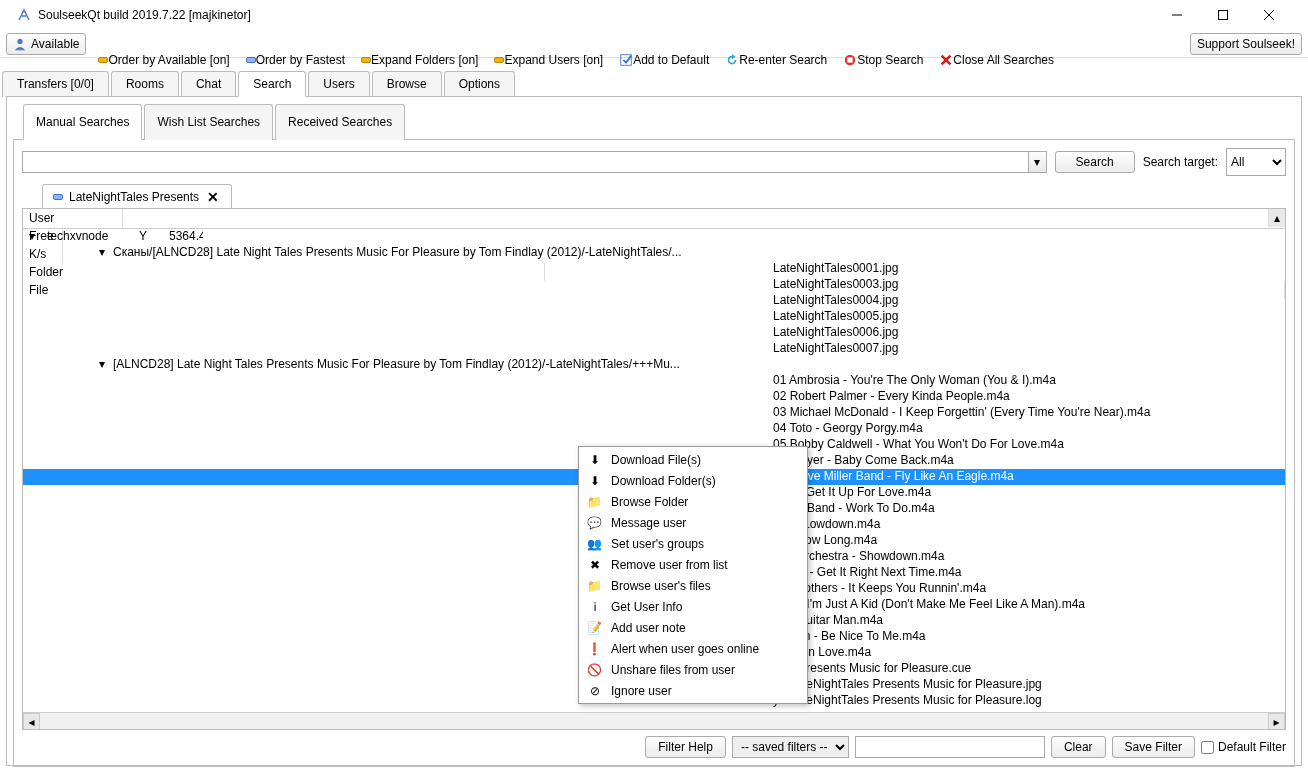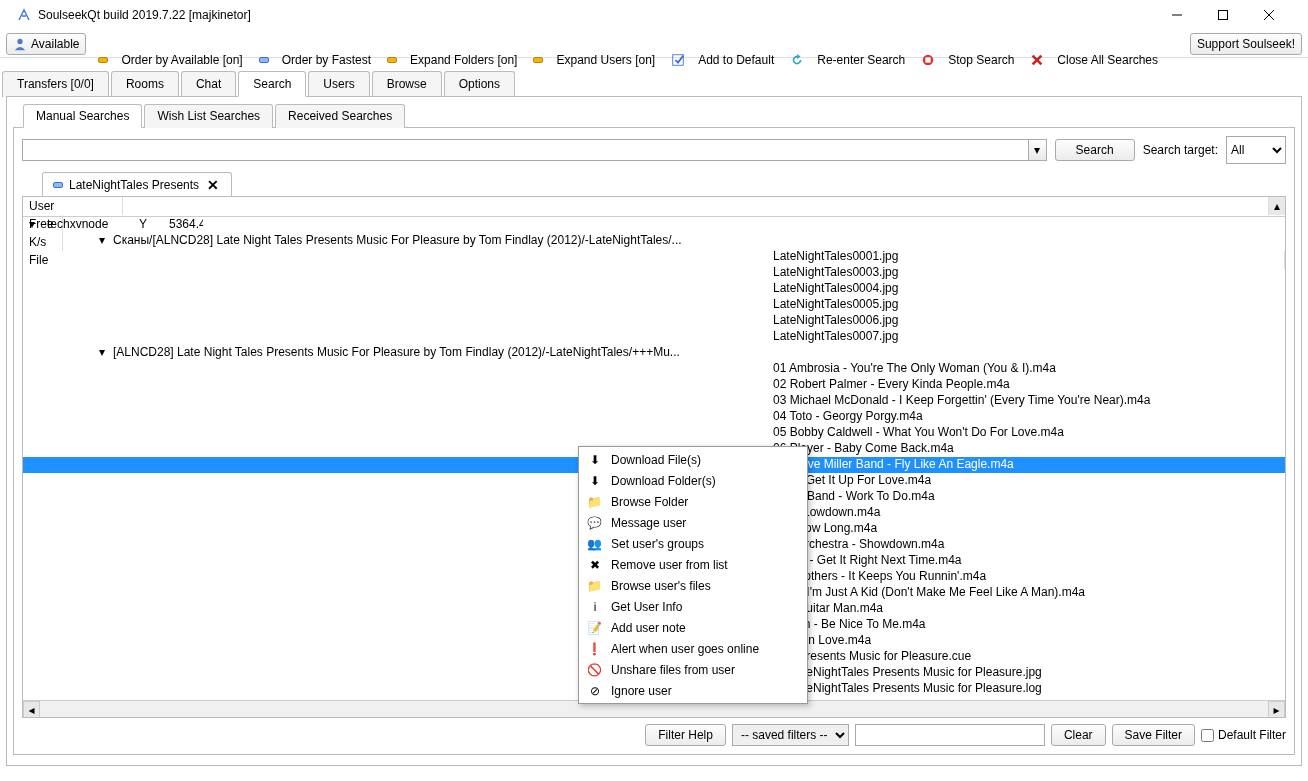--- a/index.html
+++ b/index.html
@@ -8,34 +8,34 @@
 
 .titlebar { height: 30px; display: flex; align-items: center; padding: 0 16px; background: #fff; }
 .titlebar .app-icon { width: 16px; height: 16px; margin-right: 6px; color: #4a7bd0; }
 .titlebar .title-text { flex: 1; font-size: 12px; }
 .titlebar .win-controls { display: flex; gap: 0; }
 .titlebar .win-btn { width: 46px; height: 30px; display: flex; align-items: center; justify-content: center; cursor: pointer; }
 
 
 .toolbar { height: 28px; display: flex; align-items: center; padding: 2px 6px; gap: 8px; border-bottom: 1px solid #ddd; }
 .toolbar .btn { display: flex; align-items: center; gap: 4px; padding: 2px 6px; border: 1px solid #aaa; border-radius: 3px; background: linear-gradient(#fdfdfd,#ececec); cursor: pointer; height: 22px; }
-.toolbar .link { display: flex; align-items: center; gap: 13px; cursor: pointer; padding: 2px 4px; margin-top: 32px; }
+.toolbar .link { display: flex; align-items: center; gap: 0; cursor: pointer; padding: 2px 4px; margin-top: 32px; }
 .toolbar .spacer { flex: 1; }
 .icon-dot { width: 10px; height: 6px; border-radius: 2px; background: #f5b400; display:inline-block; border:1px solid #b8860b;}
 .icon-dot.blue { background:#8fb7ff; border-color:#3f6fcf;}
 
 
 .main-tabs { display: flex; padding: 6px 6px 0 2px; margin-top: 6px; }
 .main-tabs .tab { padding: 5px 14px; border: 1px solid #bbb; border-bottom: none; background: #f5f5f5; margin-right: 2px; border-radius: 3px 3px 0 0; cursor: pointer; position: relative; top: 1px; }
 .main-tabs .tab.active { background: #fff; border-bottom: 1px solid #fff; z-index: 2; }
 .content-frame { border: 1px solid #bbb; margin: 0 6px 6px 6px; padding: 6px; position: relative; height: 670px; }
 
 
 .sub-tabs { display: flex; padding: 0 0 0 10px; }
-.sub-tabs .tab { padding: 4px 12px; border: 1px solid #bbb; border-bottom: none; background: #f5f5f5; margin-right: 2px; border-radius: 3px 3px 0 0; cursor: pointer; position: relative; top: 1px; font-size:12px;}
+.sub-tabs .tab { padding: 10px 12px; border: 1px solid #bbb; border-bottom: none; background: #f5f5f5; margin-right: 2px; border-radius: 3px 3px 0 0; cursor: pointer; position: relative; top: 1px; font-size:12px;}
 .sub-tabs .tab.active { background: #fff; border-bottom: 1px solid #fff; z-index: 2; }
 .sub-frame { border: 1px solid #bbb; padding: 8px; height: 628px; display:flex; flex-direction:column; }
 
 
 .search-row { display: flex; gap: 8px; align-items: center; margin-bottom: 8px; }
 .search-row .search-combo { flex:1; display:flex; }
 .search-row input[type=text] { flex: 1; height: 22px; border: 1px solid #aaa; padding: 2px 4px; }
 .search-row .combo-btn { width:18px; height:22px; border:1px solid #aaa; border-left:none; background:linear-gradient(#fdfdfd,#e8e8e8); display:flex; align-items:center; justify-content:center; cursor:pointer;}
 .search-row .btn { padding: 3px 20px; border: 1px solid #aaa; border-radius: 3px; background: linear-gradient(#fdfdfd,#ececec); cursor: pointer; }
 .search-row select { height: 28px; border:1px solid #aaa; min-width:60px; background:#fff; }
@@ -209,20 +209,21 @@
         <span>LateNightTales Presents</span>
         <span class="close-x">✕</span>
       </div>
     </div>
 
     <div class="results-wrap">
       <div class="results-header">
         <div class="col col-user">User</div>
         <div class="col col-free">Free</div>
         <div class="col col-ks">K/s</div>
+        <div class="col col-folder">Folder</div>
         <div class="col col-file">File</div>
         <div class="vscroll-indicator">▴</div>
       </div>
       <div class="results-body" id="results-body">
           <div class="row user-row">
             <span class="cell" style="width:18px">▾</span>
    <span class="cell" style="width:82px">techxvnode</span>
    <span class="cell" style="width:40px;text-align:center">Y</span>
    <span class="cell" style="width:40px">5364.4</span>
           </div>

